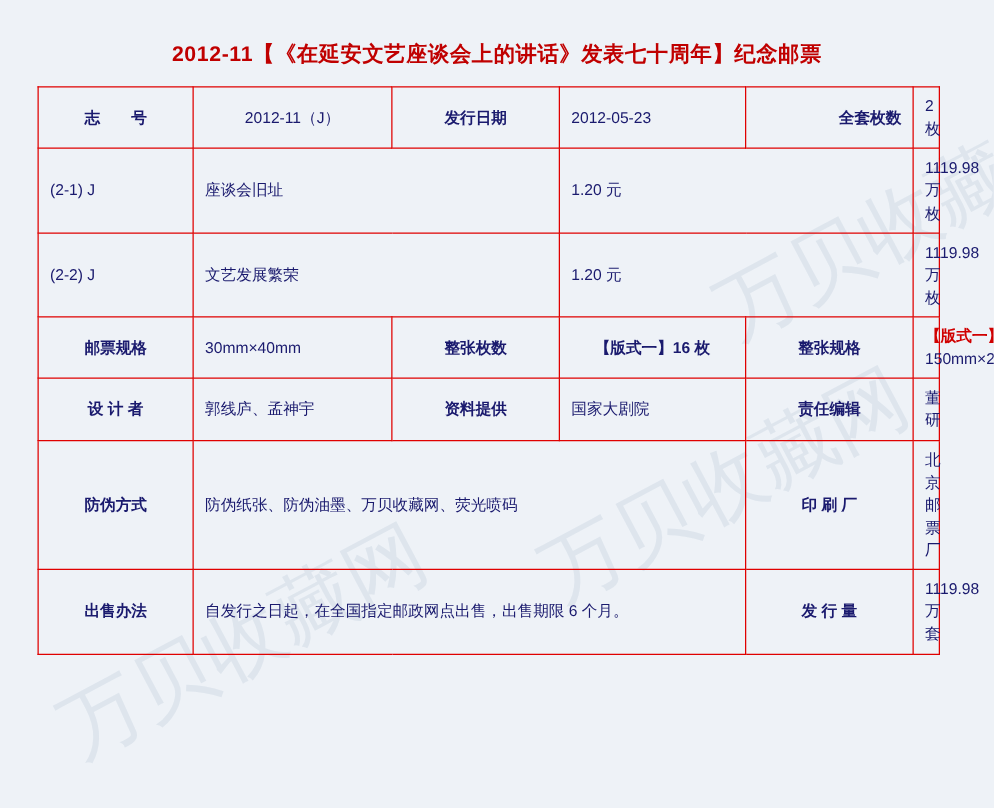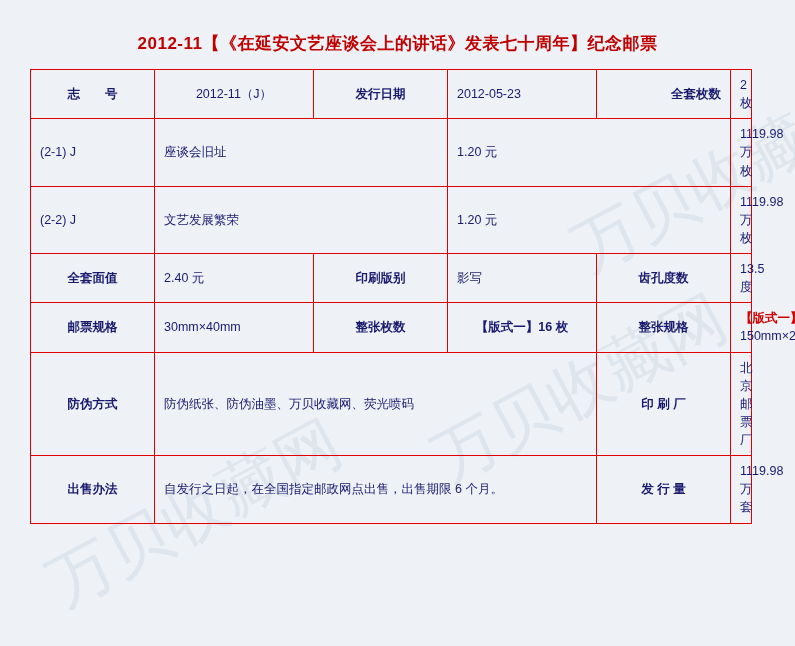--- a/index.html
+++ b/index.html
@@ -136,37 +136,37 @@
         <td class="right-red tall" colspan="2">1.20 元</td>
         <td class="val-red tall">1119.98 万枚</td>
       </tr>
       <tr>
         <td class="lbl-red tall">(2-2) J</td>
         <td class="val tall" colspan="2">文艺发展繁荣</td>
         <td class="right-red tall" colspan="2">1.20 元</td>
         <td class="val-red tall">1119.98 万枚</td>
       </tr>
       <tr>
-        <td class="lbl tall">全套面值</td>
-        <td class="val tall">2.40 元</td>
-        <td class="center-green tall">印刷版别</td>
-        <td class="val tall">影写</td>
-        <td class="center-green tall">齿孔度数</td>
-        <td class="val tall">13.5 度</td>
-      </tr>
-      <tr>
         <td class="lbl tall2">邮票规格</td>
         <td class="val tall2">30mm×40mm</td>
         <td class="center-green tall2">整张枚数</td>
         <td class="center-green tall2">【版式一】16 枚</td>
         <td class="center-green tall2">整张规格</td>
         <td class="tall2">
           <span class="bold-red nowrap" style="color:#d00000;font-weight:bold;">【版式一】(背胶)</span>
           <span class="sub">150mm×200mm</span>
         </td>
+      </tr>
+      <tr>
+        <td class="lbl tall">设 计 者</td>
+        <td class="val tall">郭线庐、孟神宇</td>
+        <td class="center-green tall">资料提供</td>
+        <td class="val tall">国家大剧院</td>
+        <td class="center-green tall">责任编辑</td>
+        <td class="val tall">董研</td>
       </tr>
       <tr>
         <td class="lbl tall">防伪方式</td>
         <td class="val tall" colspan="3">防伪纸张、防伪油墨、万贝收藏网、荧光喷码</td>
         <td class="center-green tall">印 刷 厂</td>
         <td class="val tall">北京邮票厂</td>
       </tr>
       <tr>
         <td class="lbl tall2">出售办法</td>
         <td class="val tall2" colspan="3">自发行之日起，在全国指定邮政网点出售，出售期限 6 个月。</td>

